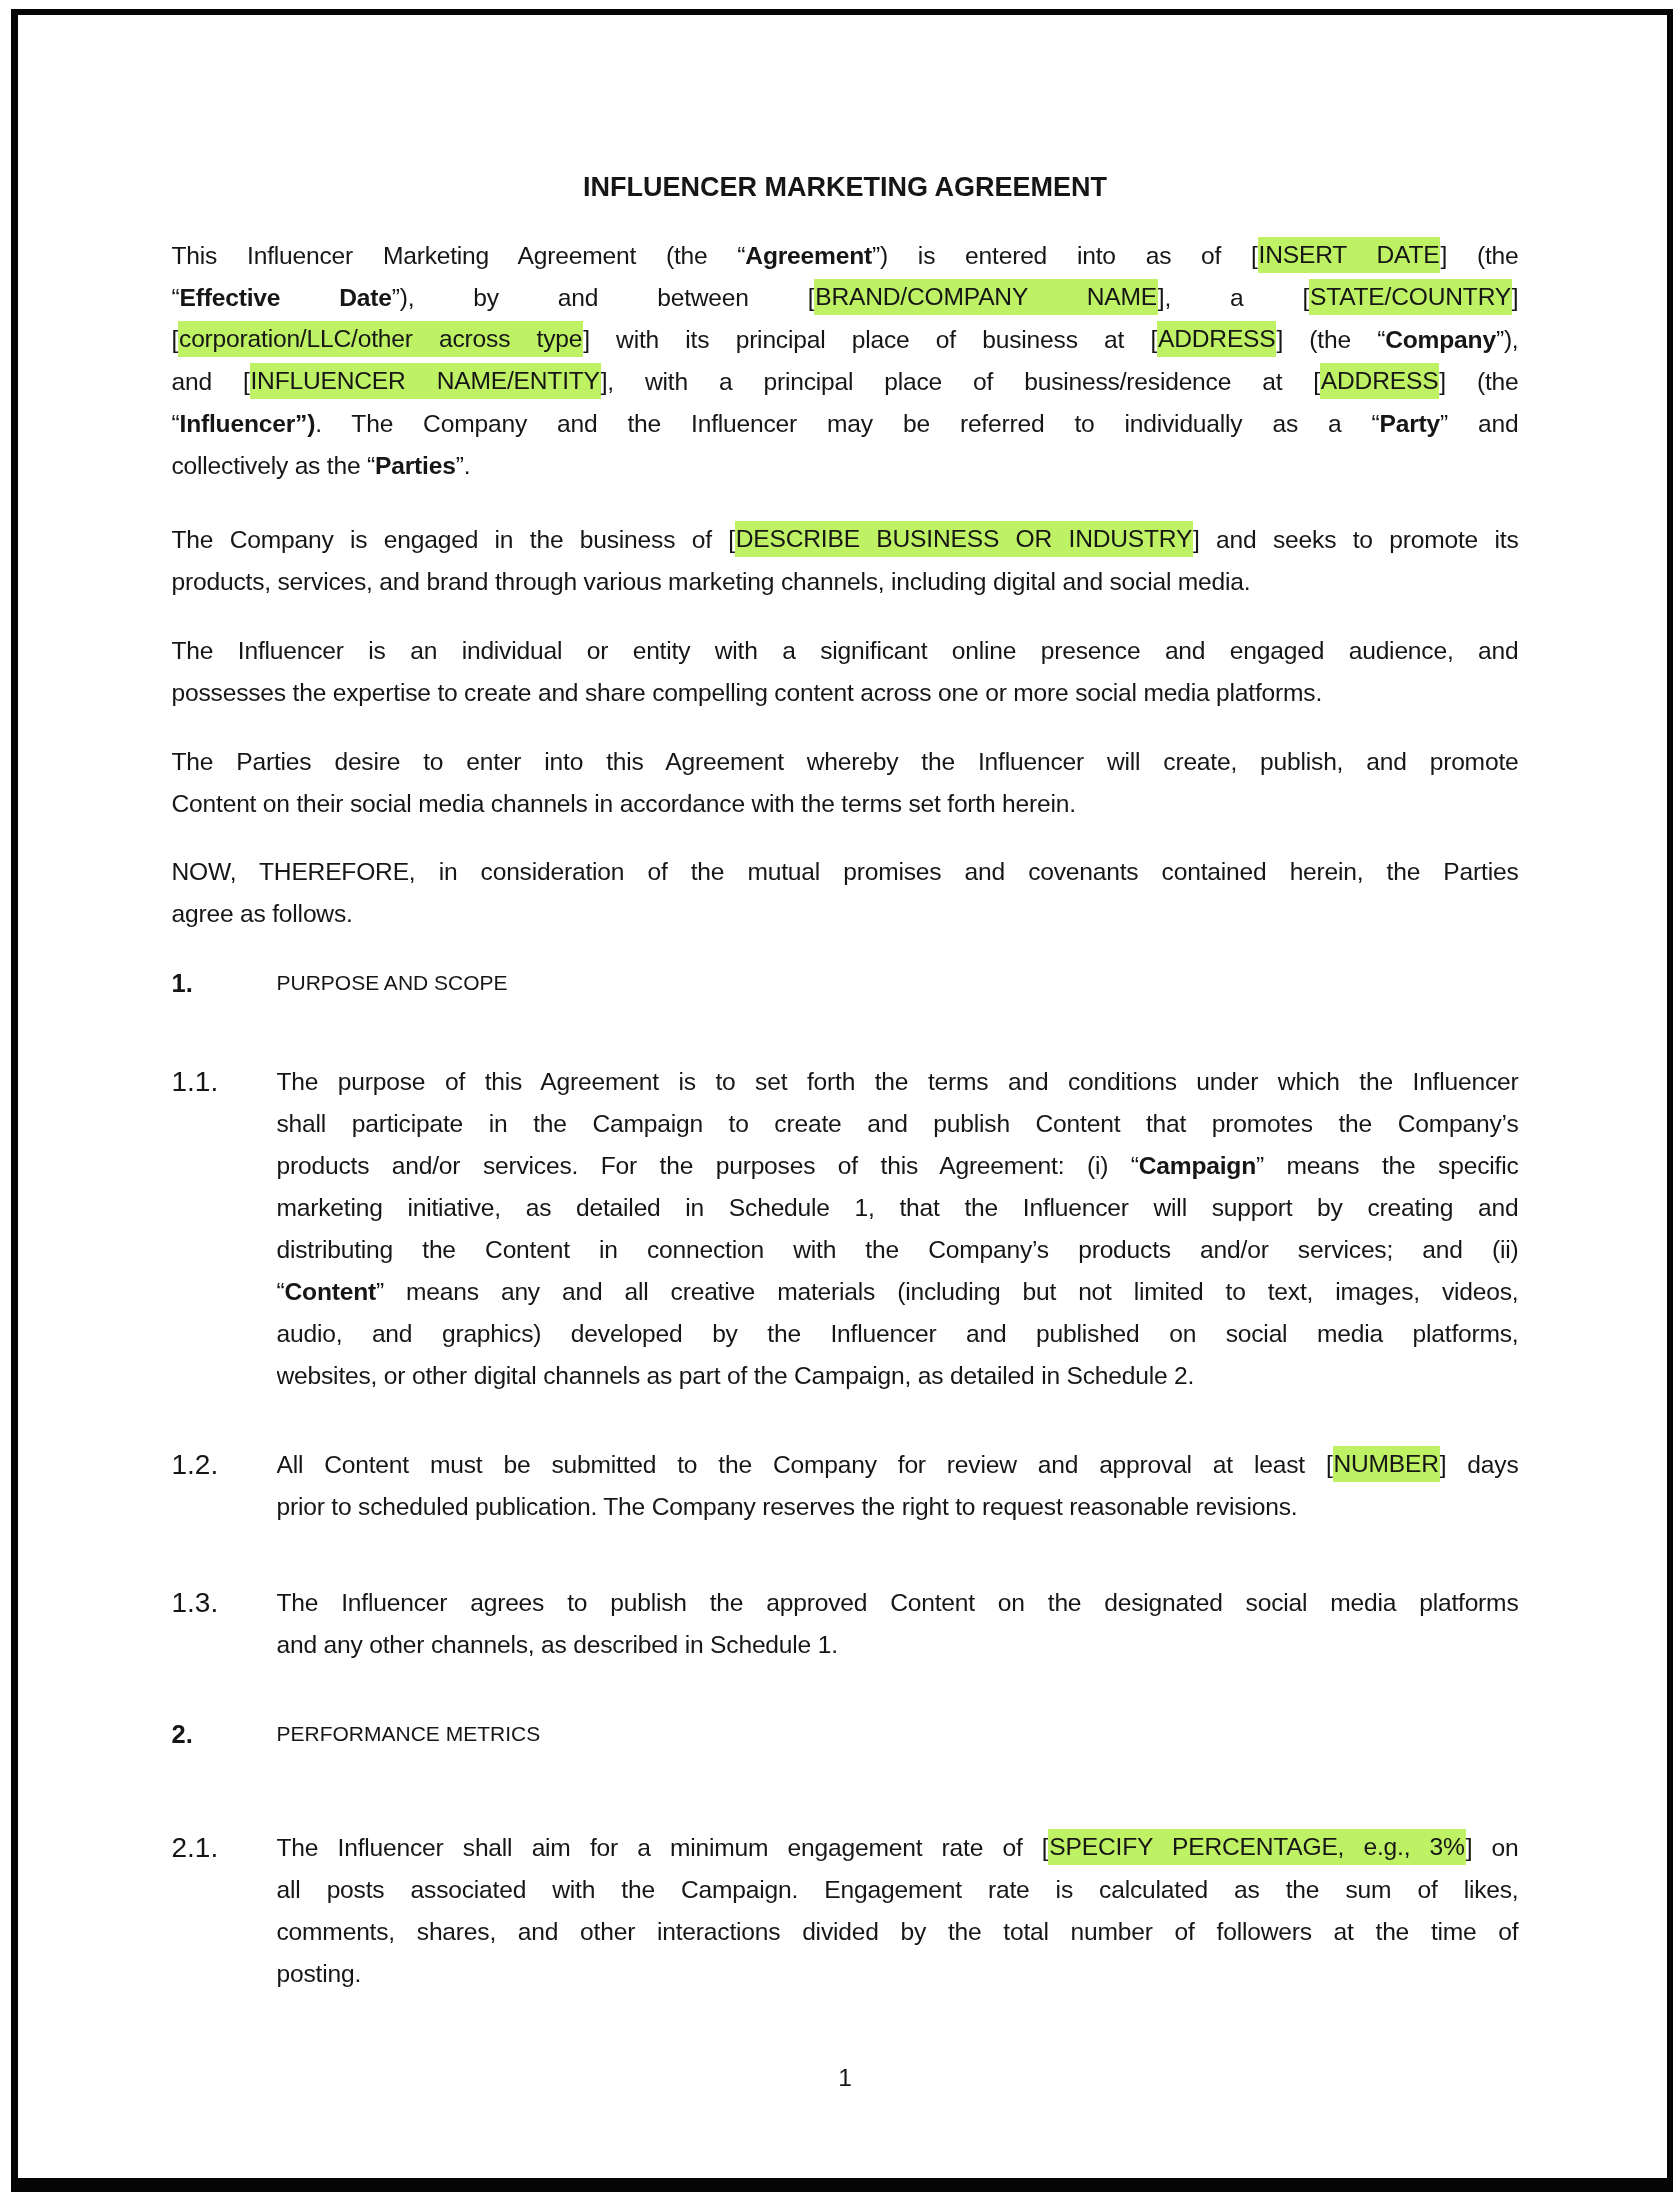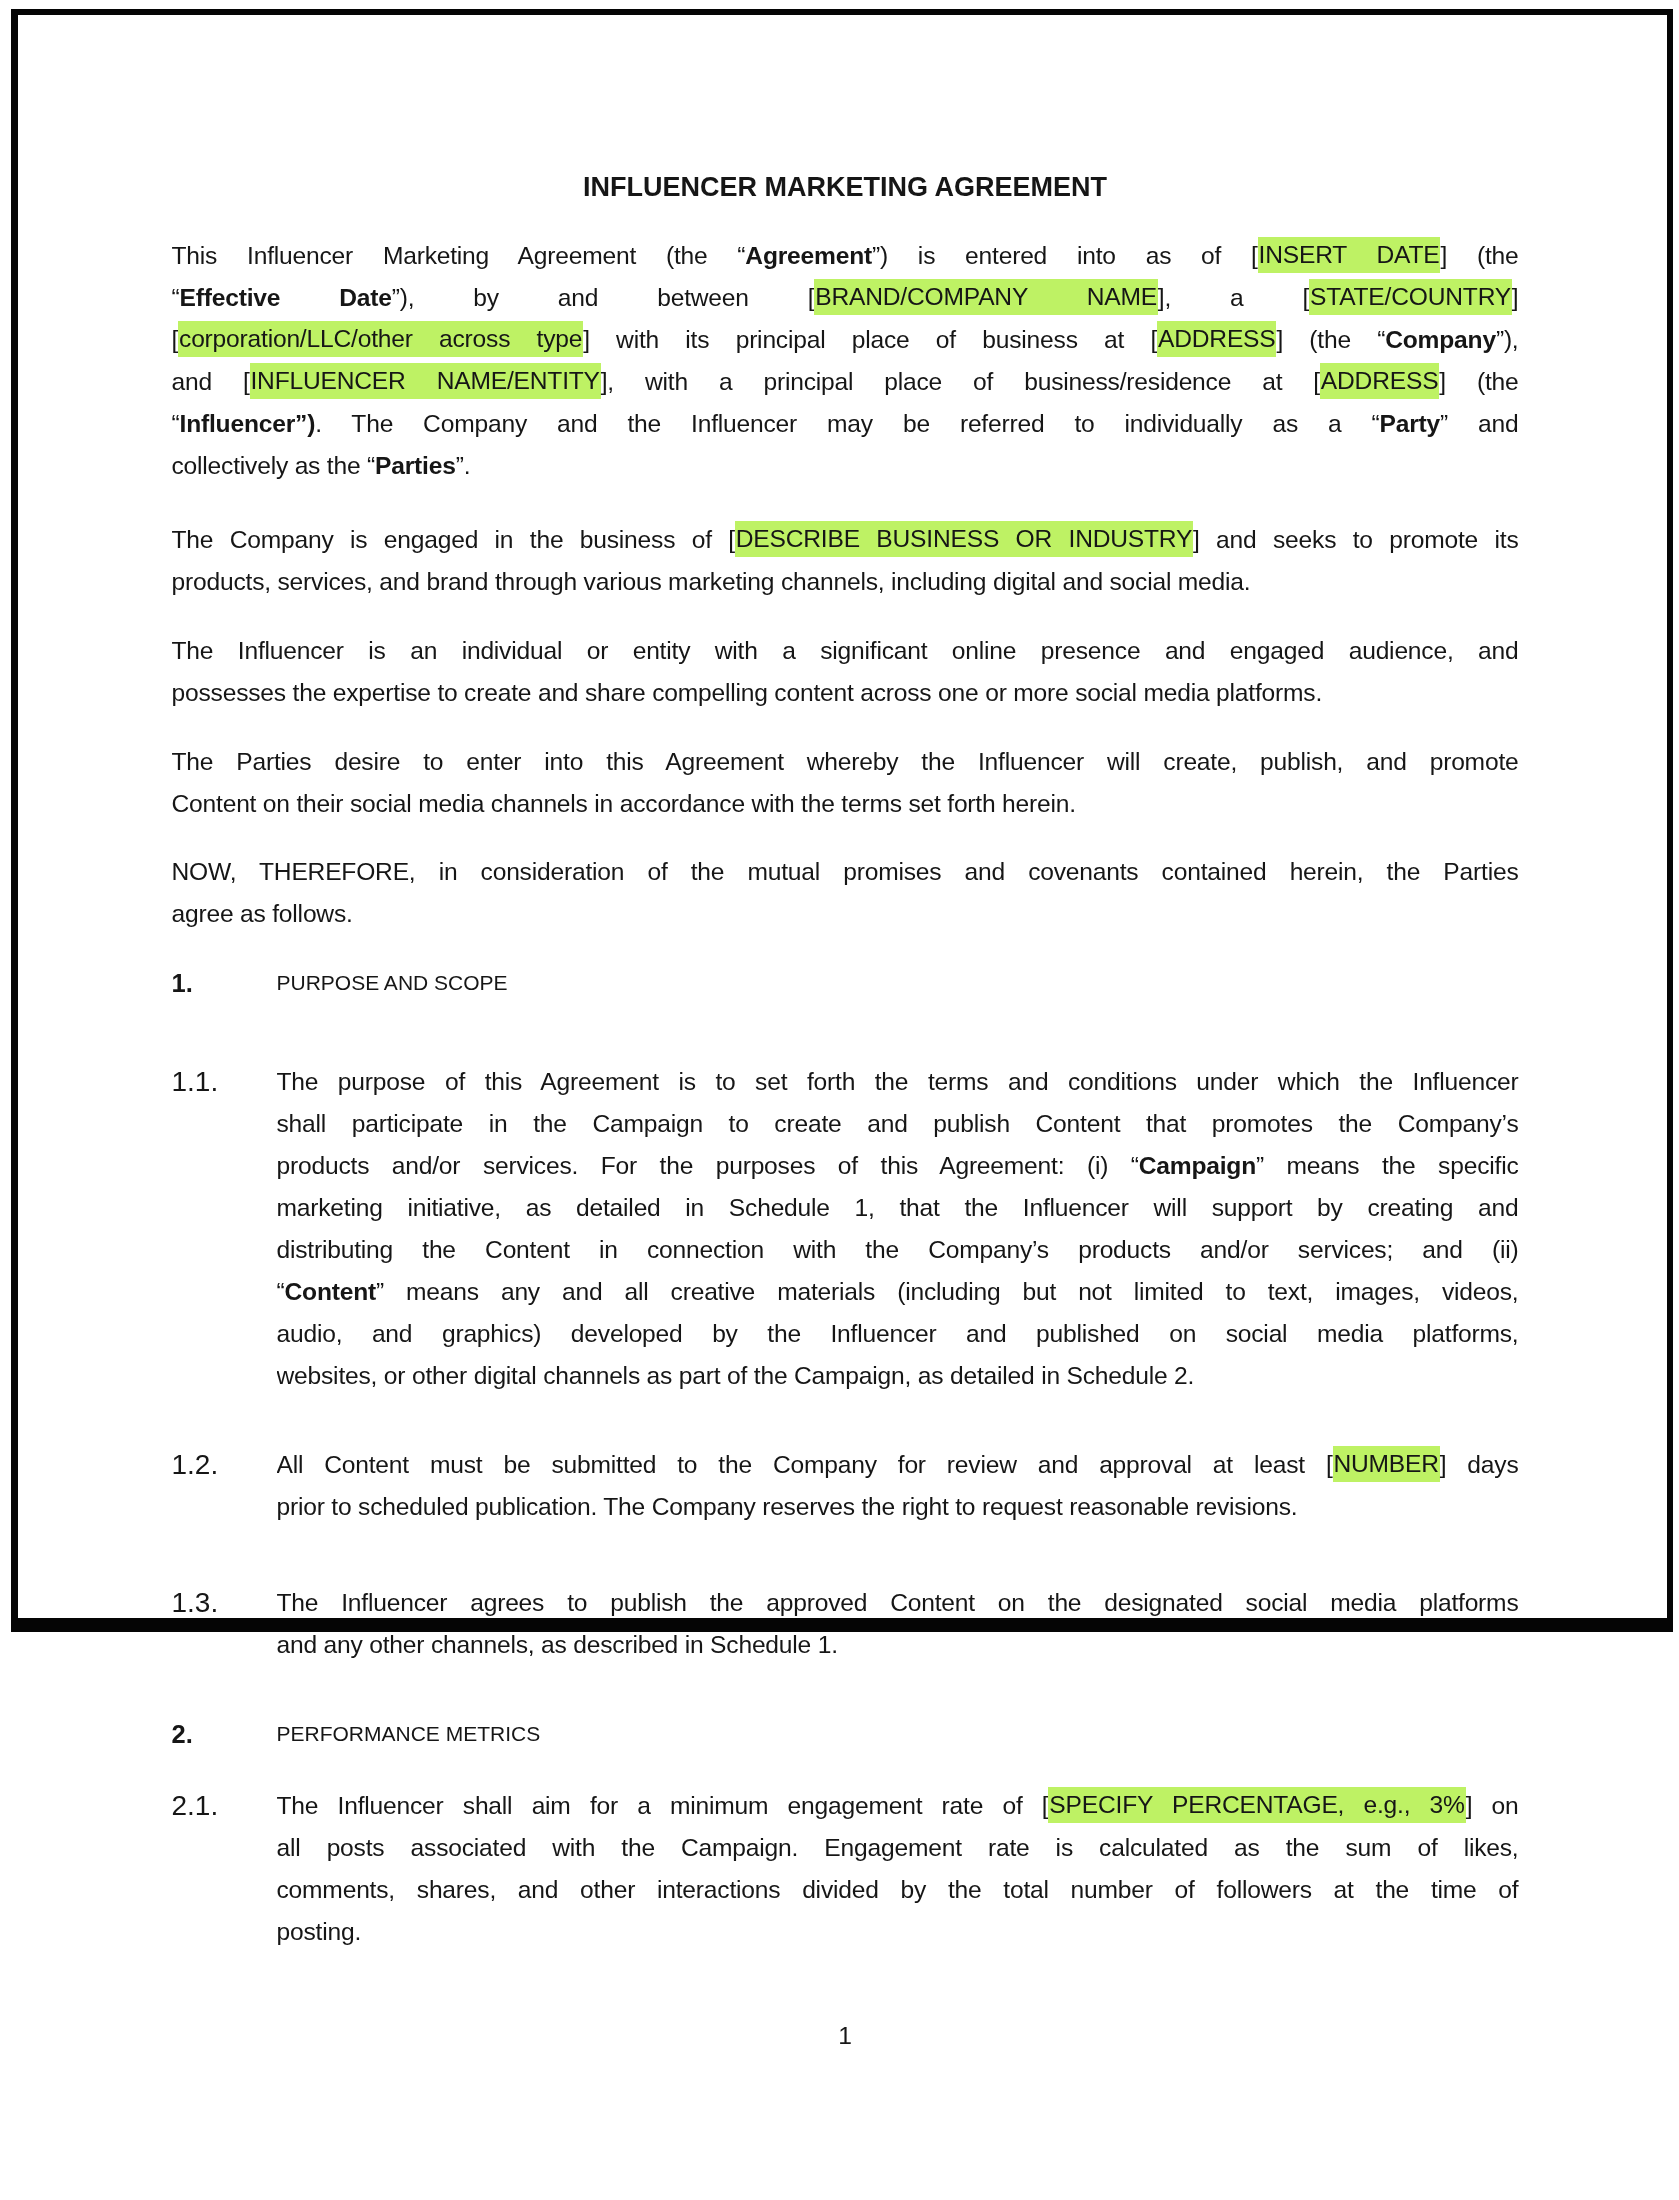--- a/index.html
+++ b/index.html
@@ -1,34 +1,34 @@
 <!DOCTYPE html>
 <html style="font-size:14px"><head>
 <meta charset="utf-8">
 <style>
   html,body{margin:0;padding:0;background:#ffffff;}
   body{width:1679px;height:2201px;position:relative;font-family:"Liberation Sans",sans-serif;color:#161616;}
-  .frame{box-sizing:border-box;margin:8.8px 7px 8.8px 10.5px;width:1662px;height:1623px;
+  .frame{box-sizing:border-box;margin:8.8px 7px 8.8px 10.5px;width:1662px;height:2183px;
          border-style:solid;border-color:#050505;border-width:6.1px 6.1px 14px 7px;background:#ffffff;}
   .content{padding:0 148px 0 154px;}
   .line{height:42px;line-height:42px;overflow:hidden;font-size:24.6px;letter-spacing:-0.2px;white-space:normal;}
   .line-just{text-align:justify;text-align-last:justify;}
   .line-last{text-align:left;text-align-last:left;}
   .b{font-weight:700;}
   .hl{background:#bef264;padding:4.4px 0.9px;}
   .doc-title{margin-top:151px;text-align:center;font-size:27px;font-weight:700;line-height:42px;}
   .num-block{display:flex;}
   .num-col{flex:0 0 105px;font-size:28px;line-height:42px;}
   .num-col.b{font-weight:700;}
   .body-col{flex:1;min-width:0;}
   .heading-text{font-size:21px;font-weight:400;line-height:42px;}
   .heading-num{font-size:25.5px;}
   .page-num{margin-top:62px;text-align:center;font-size:24.6px;line-height:42px;}.m0{margin-top:27px}.m1{margin-top:32px}.m2{margin-top:27px}
   .m3{margin-top:27px}.m4{margin-top:26px}.m5{margin-top:27px}.m6{margin-top:57px}
-  .m7{margin-top:47px}.m8{margin-top:54px}.m9{margin-top:47px}.m10{margin-top:30px}
+  .m7{margin-top:47px}.m8{margin-top:54px}.m9{margin-top:47px}.m10{margin-top:72px}
 </style>
 </head>
 <body>
 
 <div class="frame">
   <div class="content">
 
     <div class="doc-title">INFLUENCER MARKETING AGREEMENT</div>
 
     <div class="m0">

